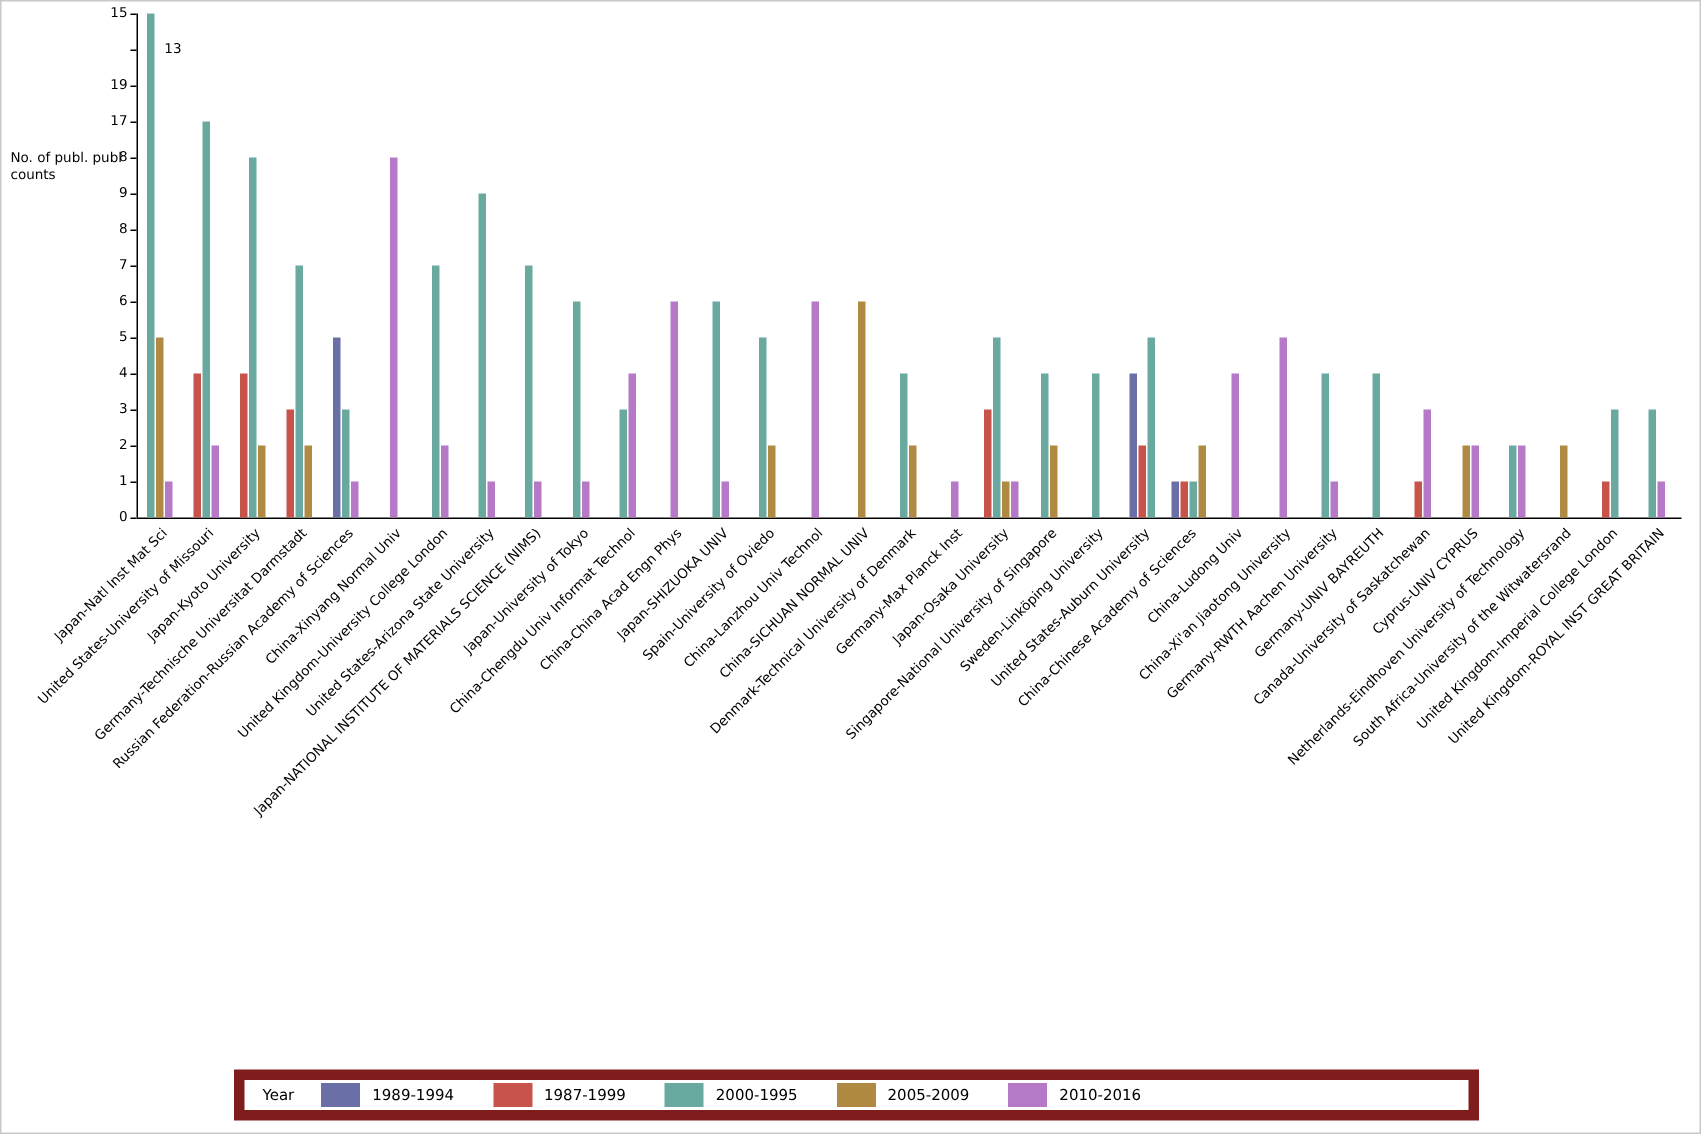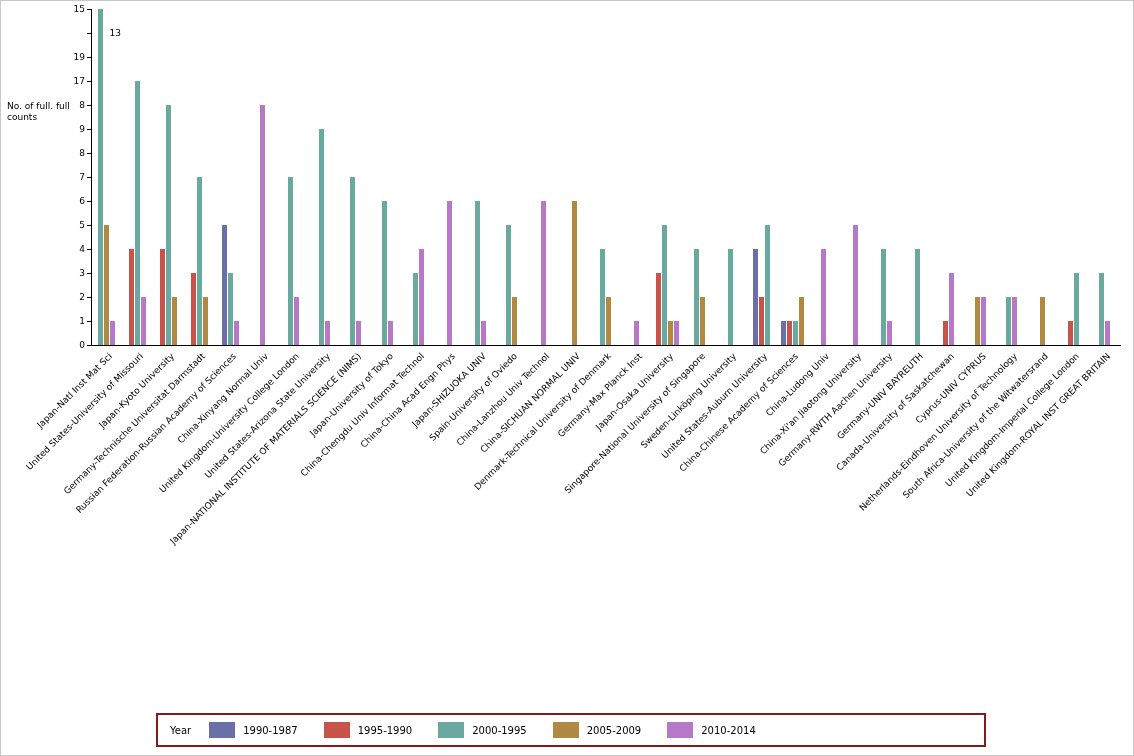--- a/index.html
+++ b/index.html
@@ -77,21 +77,21 @@
     text-align: right;
     color: #000;
   }
   
   #legend {
     position: absolute;
     left: 155px;
     top: 712px;
     width: 830px;
     height: 34px;
-    border: 2px solid #7f1d1d;
+    border: 7px solid #7f1d1d;
     background: #ffffff;
     display: flex;
     align-items: center;
     box-sizing: border-box;
   }
   #legend .legend-title {
     font-size: 10px;
     margin-left: 12px;
     margin-right: 18px;
     white-space: nowrap;
@@ -109,21 +109,21 @@
   .legend-label {
     font-size: 10px;
     white-space: nowrap;
   }
 </style>
 </head>
 <body>
 
 <div id="chart-root">
 
-  <div class="y-axis-title">No. of full. full counts</div>
+  <div class="y-axis-title">No. of publ. publ counts</div>
 
   <div id="axis-left"></div>
   <div id="axis-bottom"></div>
 
   <div id="plot"></div>
 
   <div id="yticks-layer">
       <div class="ytick" style="position: absolute; left: 68px; width: 16px; text-align: right; top: 344px; right: auto;">0</div>
       <div style="position: absolute; left: 86px; top: 344px; width: 4px; height: 1px; background: rgb(0, 0, 0);"></div>
       <div class="ytick" style="position: absolute; left: 68px; width: 16px; text-align: right; top: 320px; right: auto;">1</div>
@@ -257,34 +257,34 @@
       <div class="xlabel" style="left: 721.97px; top: 350px; width: 320px;">South Africa-University of the Witwatersrand</div>
       <div class="xlabel" style="left: 753.182px; top: 350px; width: 320px;">United Kingdom-Imperial College London</div>
       <div class="xlabel" style="left: 784.394px; top: 350px; width: 320px;">United Kingdom-ROYAL INST GREAT BRITAIN</div>
     </div>
 
   <div id="legend">
     <div class="legend-title">Year</div>
     <div id="legend-items" style="display:flex;align-items:center;">
         <div class="legend-item">
           <span class="legend-swatch" style="background: rgb(107, 111, 168);"></span>
-          <span class="legend-label">1990-1987</span>
+          <span class="legend-label">1989-1994</span>
         </div>
         <div class="legend-item">
           <span class="legend-swatch" style="background: rgb(200, 83, 75);"></span>
-          <span class="legend-label">1995-1990</span>
+          <span class="legend-label">1987-1999</span>
         </div>
         <div class="legend-item">
           <span class="legend-swatch" style="background: rgb(106, 169, 160);"></span>
           <span class="legend-label">2000-1995</span>
         </div>
         <div class="legend-item">
           <span class="legend-swatch" style="background: rgb(176, 138, 67);"></span>
           <span class="legend-label">2005-2009</span>
         </div>
         <div class="legend-item">
           <span class="legend-swatch" style="background: rgb(182, 121, 200);"></span>
-          <span class="legend-label">2010-2014</span>
+          <span class="legend-label">2010-2016</span>
         </div>
       </div>
   </div>
 
 </div>
 
 </body></html>

